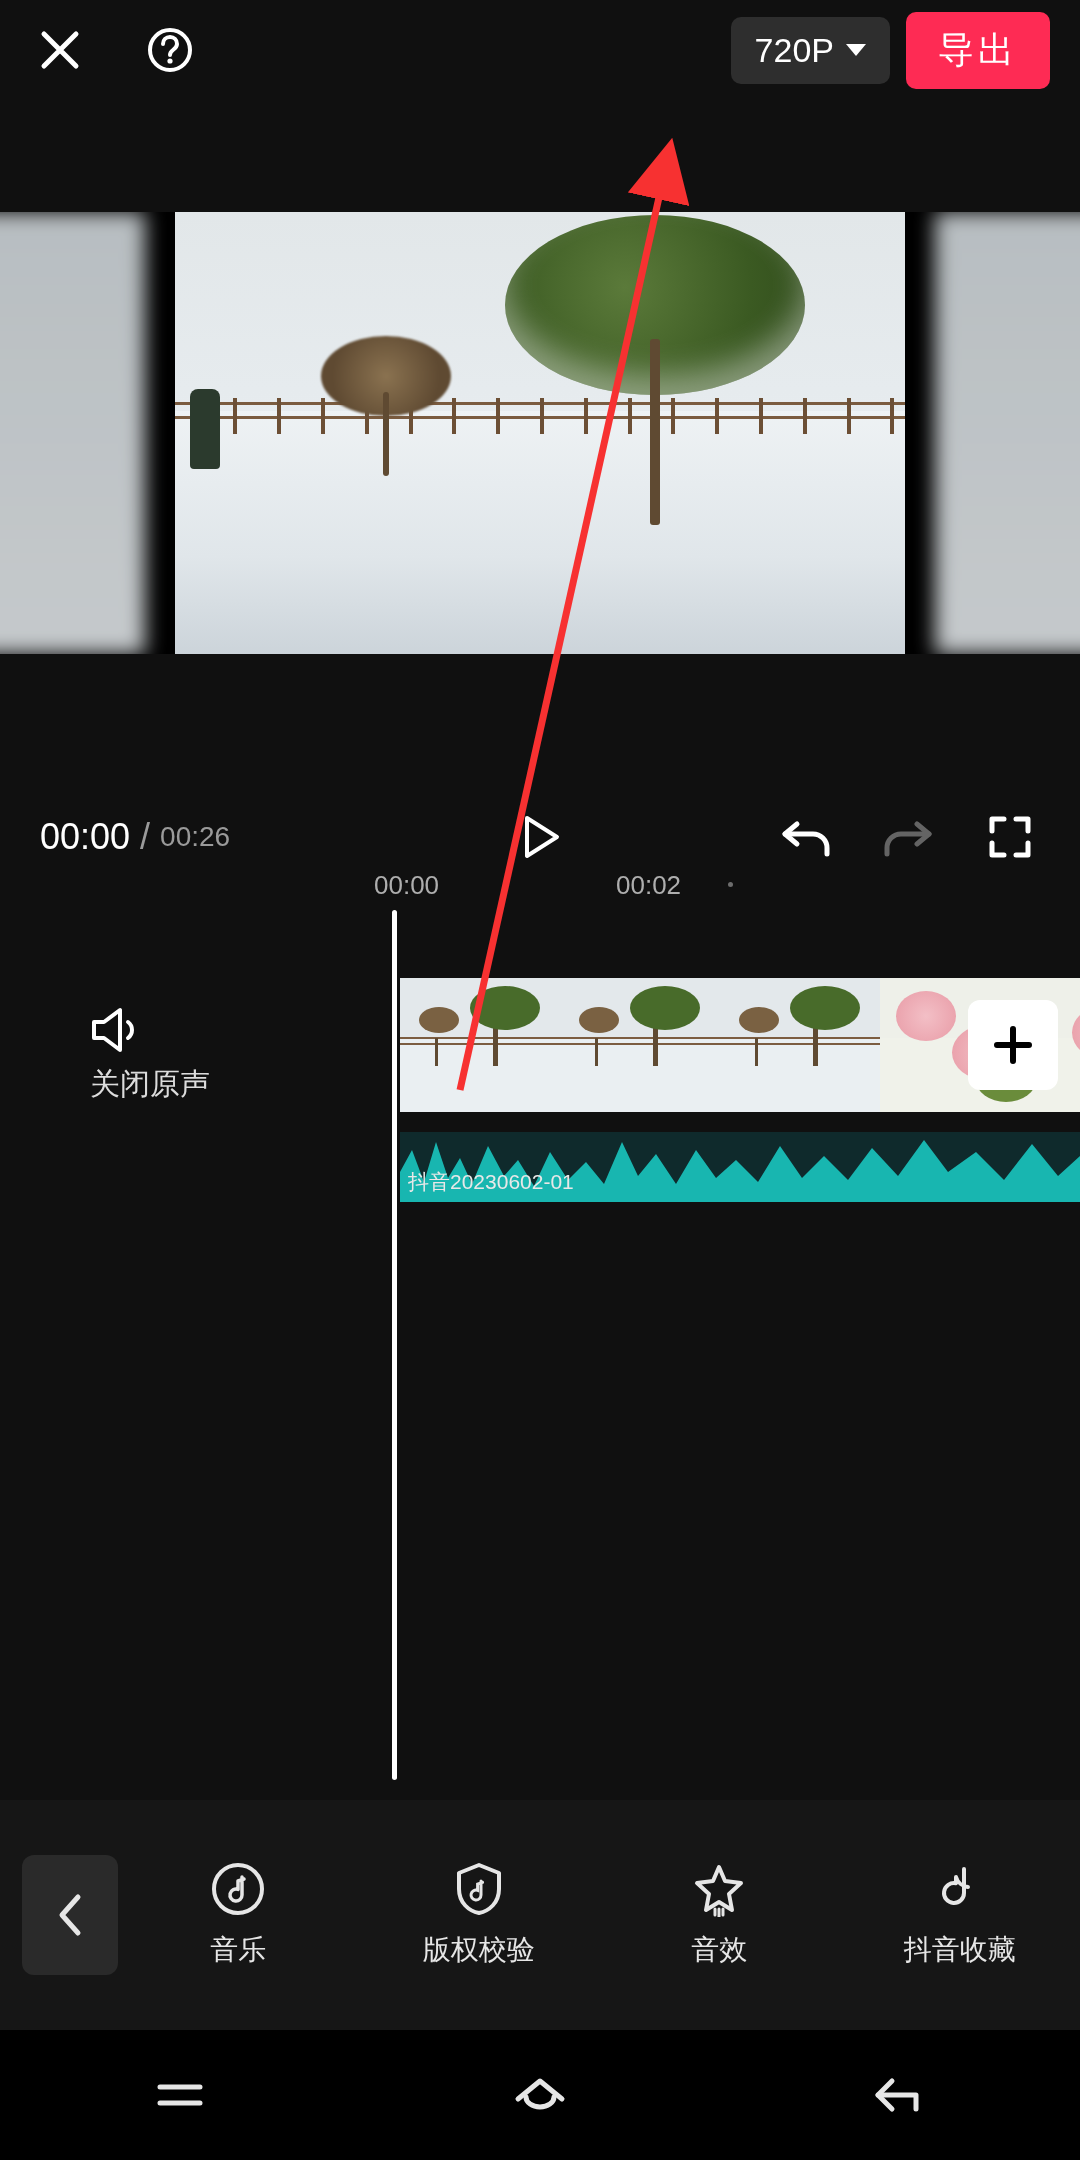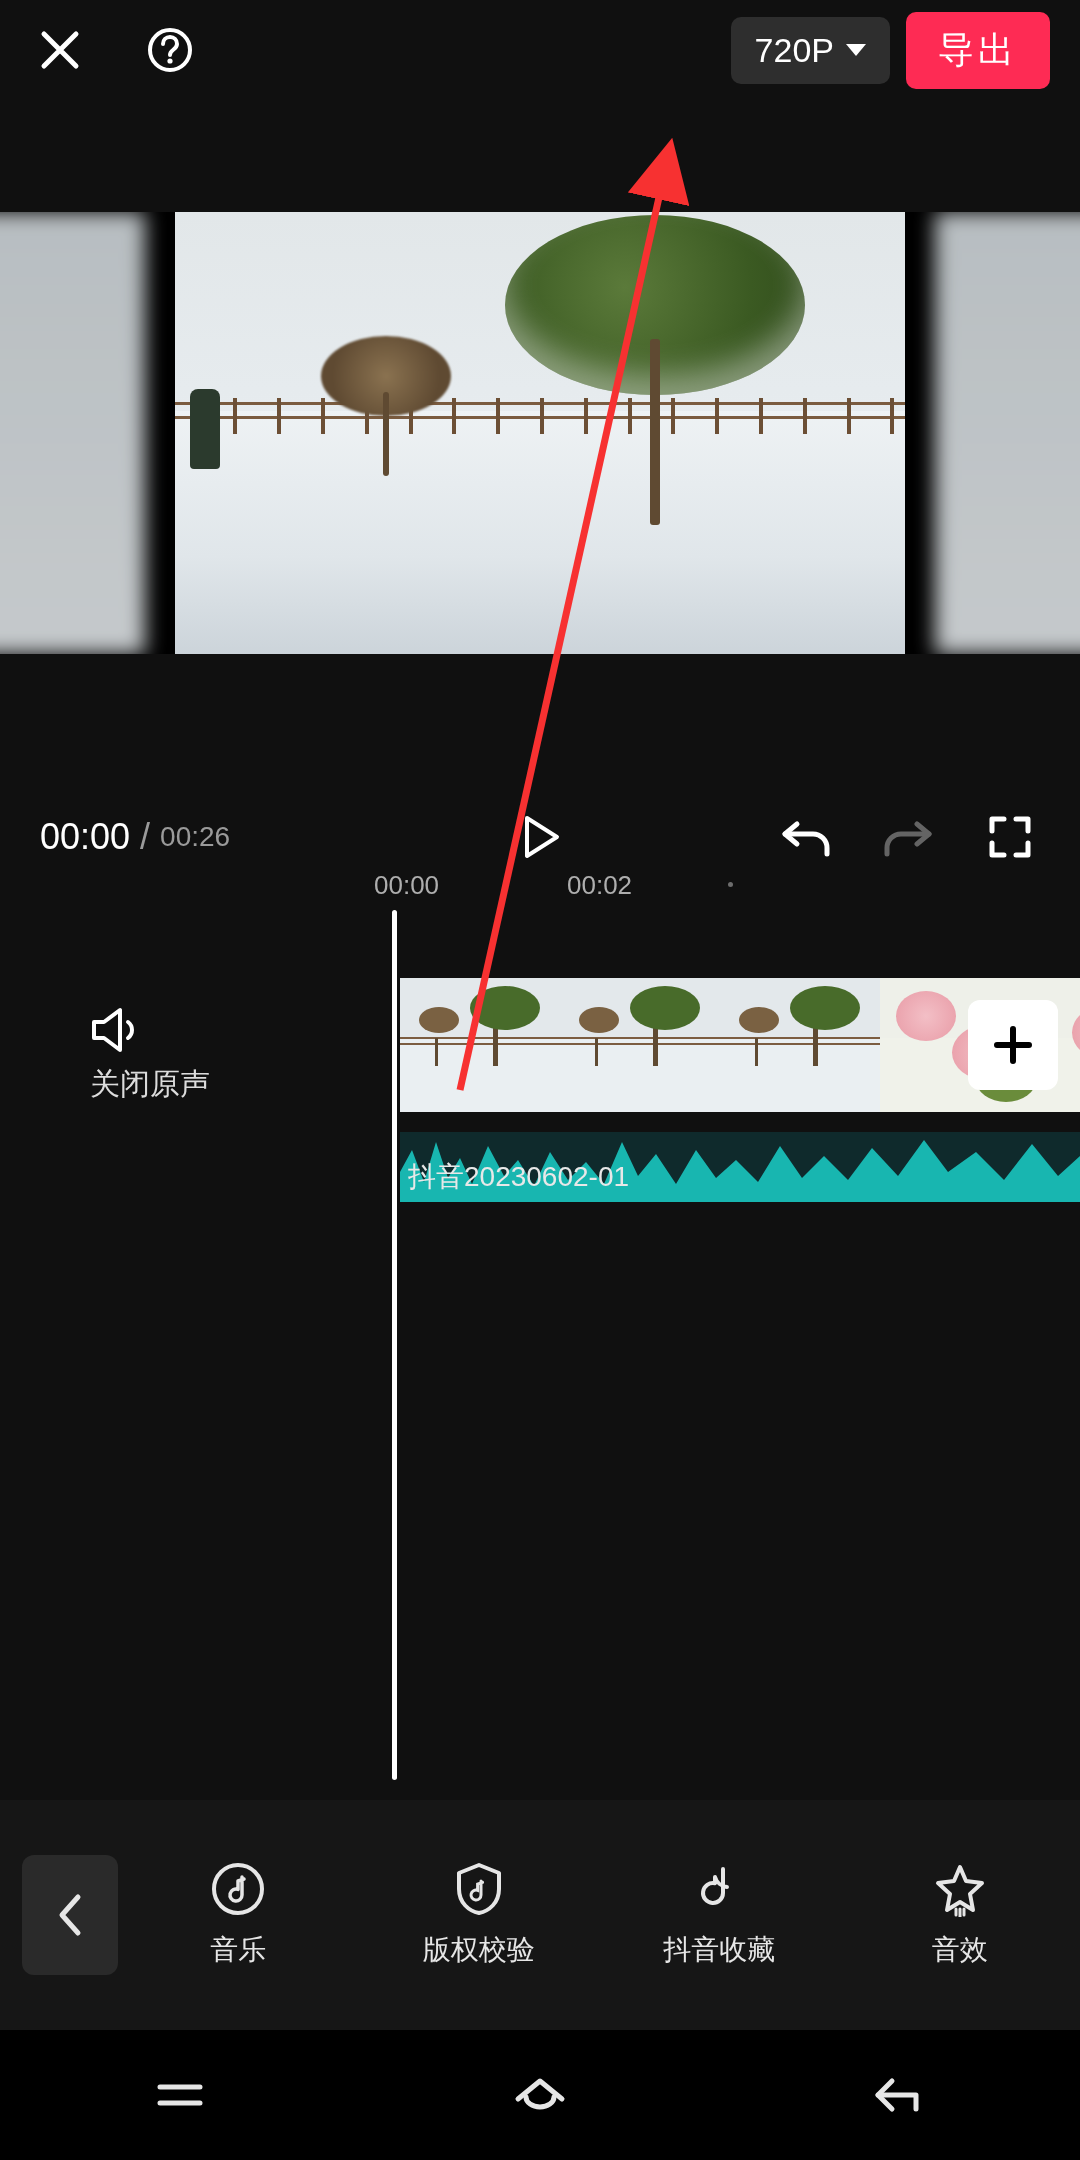--- a/index.html
+++ b/index.html
@@ -46,21 +46,21 @@
   .playrow { position: absolute; top: 792px; left: 0; right: 0; height: 90px; display: flex; align-items: center; padding: 0 40px; }
   .time-cur { font-size: 36px; color: #fff; }
   .time-sep { font-size: 36px; color: #9a9a9a; margin: 0 10px; }
   .time-tot { font-size: 28px; color: #9a9a9a; }
   .playrow .center { position: absolute; left: 50%; transform: translateX(-50%); }
   .playrow .right { margin-left: auto; display: flex; align-items: center; gap: 42px; }
 
   
   .ruler { position: absolute; top: 870px; left: 0; right: 0; height: 40px; color: #aeaeae; font-size: 26px; }
   .ruler .t0 { position: absolute; left: 374px; }
-  .ruler .t2 { position: absolute; left: 567px; }
+  .ruler .t2 { position: absolute; left: 616px; }
   .ruler .dot { position: absolute; left: 728px; top: 12px; width: 5px; height: 5px; border-radius: 50%; background: #6d6d6d; }
 
   
   .timeline { position: absolute; top: 920px; left: 0; right: 0; bottom: 360px; }
   .playhead { position: absolute; left: 392px; top: -10px; bottom: 20px; width: 5px; background: #fff; border-radius: 3px; z-index: 20; }
 
   
   .mute-block { position: absolute; left: 90px; top: 86px; text-align: center; width: 120px; }
   .mute-block .lbl { font-size: 30px; color: #dcdcdc; margin-top: 10px; }
   .cover-thumb { position: absolute; left: 235px; top: 62px; width: 128px; height: 128px; border-radius: 8px; overflow: hidden; display: flex; align-items: center; justify-content: center; }
@@ -83,21 +83,21 @@
   .clip-strip .frame .fnc { position:absolute; left:0; right:0; top:44%; height:2px; background:#7c5d41; box-shadow: 0 6px 0 #7c5d41; }
   .clip-strip .frame.alt .sky { background:#eef0e9; }
   .clip-strip .frame.alt .gnd { background:#f0f2ea; }
   .clip-strip .frame .flower { position:absolute; border-radius:50%; background:radial-gradient(circle,#f3bfc6,#e89ba6); }
 
   .add-btn { position: absolute; right: 22px; top: 80px; width: 90px; height: 90px; background: #fff; border-radius: 12px; display: flex; align-items: center; justify-content: center; color: #000; z-index: 15; }
 
   
   .audio-track { position: absolute; left: 400px; right: 0; top: 212px; height: 70px; background: #0f2a2c; overflow: hidden; }
   .audio-track svg { position: absolute; inset: 0; }
-  .audio-track .name { position: absolute; left: 8px; bottom: 6px; font-size: 28px; color: #e8e8e8; }
+  .audio-track .name { position: absolute; left: 8px; bottom: 6px; font-size: 21px; color: #e8e8e8; }
 
   
   .toolbar { position: absolute; left: 0; right: 0; bottom: 130px; height: 230px; background: #161616; display: flex; align-items: center; }
   .toolbar .back { width: 96px; height: 120px; background: #2a2a2a; border-radius: 12px; margin-left: 22px; display: flex; align-items: center; justify-content: center; }
   .toolbar .tool { flex: 1; display: flex; flex-direction: column; align-items: center; gap: 14px; color: #e6e6e6; }
   .toolbar .tool .lbl { font-size: 28px; }
 
   
   .navbar { position: absolute; left: 0; right: 0; bottom: 0; height: 130px; background: #000; display: flex; align-items: center; justify-content: space-around; }
   .navbar .nbtn { width: 120px; height: 60px; display: flex; align-items: center; justify-content: center; }
@@ -298,30 +298,30 @@
     </div>
     <div class="tool">
       <svg width="56" height="56" viewBox="0 0 56 56">
           <path d="M28 4 L48 12 V28 c0 14 -10 22 -20 24 C18 50 8 42 8 28 V12 Z" fill="none" stroke="#e6e6e6" stroke-width="4" stroke-linejoin="round"></path>
           <path d="M30 20 V34 a5 5 0 1 1 -3.4 -4.7 V23 l5 -1.6" fill="none" stroke="#e6e6e6" stroke-width="3" stroke-linecap="round"></path>
         </svg>
       <span class="lbl">版权校验</span>
     </div>
     <div class="tool">
       <svg width="56" height="56" viewBox="0 0 56 56">
-          <path d="M32 8 v24 a10 10 0 1 1 -8 -9.8 V16 a14 14 0 0 0 12 10" fill="none" stroke="#e6e6e6" stroke-width="4" stroke-linecap="round" stroke-linejoin="round"></path>
-        </svg>
-      <span class="lbl">抖音收藏</span>
+          <path d="M28 6 L34 20 L50 22 L38 33 L41 49 L28 41 L15 49 L18 33 L6 22 L22 20 Z" fill="none" stroke="#e6e6e6" stroke-width="4" stroke-linejoin="round"></path>
+          <path d="M24 48 v6 M28 48 v8 M32 48 v6" stroke="#e6e6e6" stroke-width="3" stroke-linecap="round"></path>
+        </svg>
+      <span class="lbl">音效</span>
     </div>
     <div class="tool">
       <svg width="56" height="56" viewBox="0 0 56 56">
-          <path d="M28 6 L34 20 L50 22 L38 33 L41 49 L28 41 L15 49 L18 33 L6 22 L22 20 Z" fill="none" stroke="#e6e6e6" stroke-width="4" stroke-linejoin="round"></path>
-          <path d="M24 48 v6 M28 48 v8 M32 48 v6" stroke="#e6e6e6" stroke-width="3" stroke-linecap="round"></path>
-        </svg>
-      <span class="lbl">音效</span>
+          <path d="M32 8 v24 a10 10 0 1 1 -8 -9.8 V16 a14 14 0 0 0 12 10" fill="none" stroke="#e6e6e6" stroke-width="4" stroke-linecap="round" stroke-linejoin="round"></path>
+        </svg>
+      <span class="lbl">抖音收藏</span>
     </div>
   </div>
 
   <div class="navbar">
     <div class="nbtn">
       <svg width="52" height="36" viewBox="0 0 52 36">
           <path d="M6 10 H46 M6 26 H46" stroke="#e6e6e6" stroke-width="5" stroke-linecap="round"></path>
         </svg>
     </div>
     <div class="nbtn">

